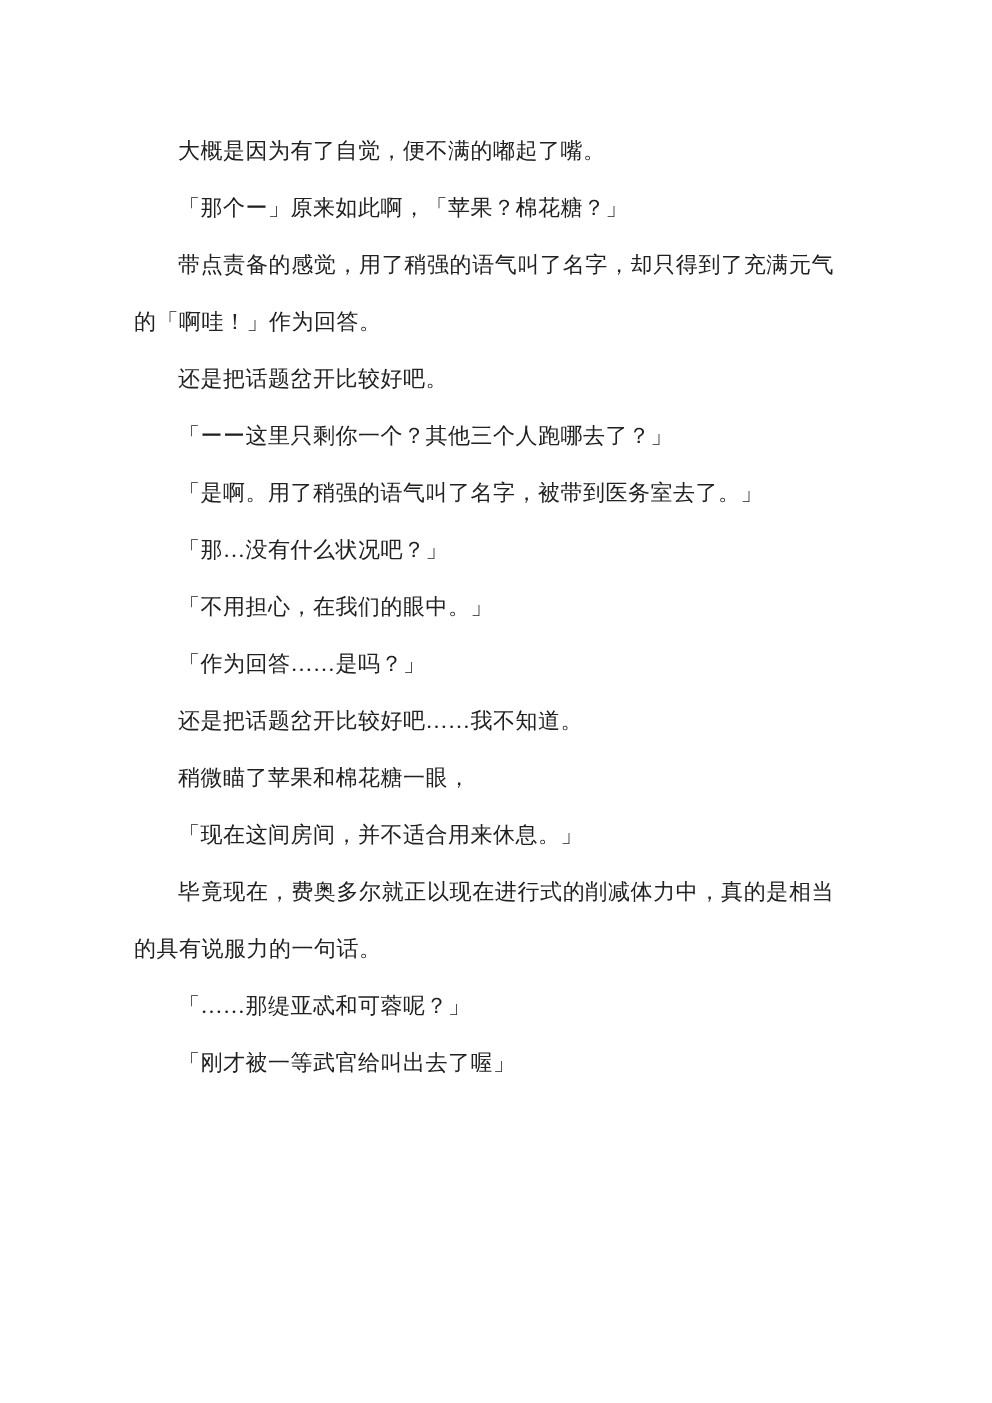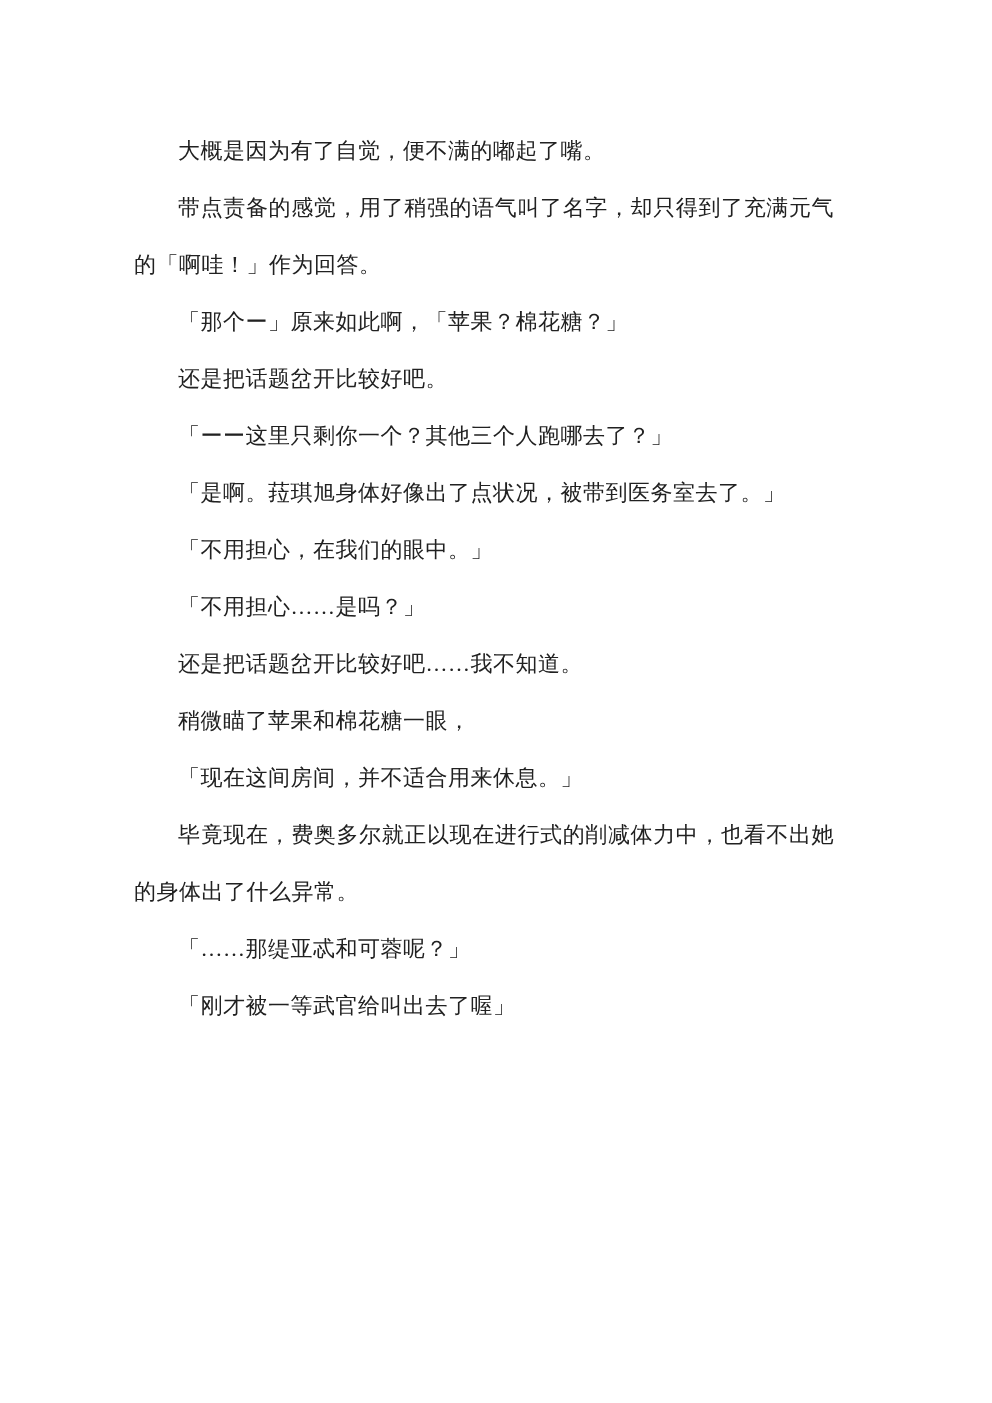--- a/index.html
+++ b/index.html
@@ -31,27 +31,28 @@
     text-indent: 2em;
     letter-spacing: 0.5px;
   }
 </style>
 </head>
 <body>
 
 <div class="page">
   <div class="content">
       <p class="para">大概是因为有了自觉，便不满的嘟起了嘴。</p>
+      <p class="para">「那个ー」原来如此啊，「苹果？棉花糖？」</p>
       <p class="para">带点责备的感觉，用了稍强的语气叫了名字，却只得到了充满元气的「啊哇！」作为回答。</p>
-      <p class="para">「那个ー」原来如此啊，「苹果？棉花糖？」</p>
       <p class="para">还是把话题岔开比较好吧。</p>
       <p class="para">「ーー这里只剩你一个？其他三个人跑哪去了？」</p>
-      <p class="para">「是啊。菈琪旭身体好像出了点状况，被带到医务室去了。」</p>
+      <p class="para">「是啊。用了稍强的语气叫了名字，被带到医务室去了。」</p>
+      <p class="para">「那…没有什么状况吧？」</p>
       <p class="para">「不用担心，在我们的眼中。」</p>
-      <p class="para">「不用担心……是吗？」</p>
+      <p class="para">「作为回答……是吗？」</p>
       <p class="para">还是把话题岔开比较好吧……我不知道。</p>
       <p class="para">稍微瞄了苹果和棉花糖一眼，</p>
       <p class="para">「现在这间房间，并不适合用来休息。」</p>
-      <p class="para">毕竟现在，费奥多尔就正以现在进行式的削减体力中，也看不出她的身体出了什么异常。</p>
+      <p class="para">毕竟现在，费奥多尔就正以现在进行式的削减体力中，真的是相当的具有说服力的一句话。</p>
       <p class="para">「……那缇亚忒和可蓉呢？」</p>
       <p class="para">「刚才被一等武官给叫出去了喔」</p>
     </div>
 </div>
 
 </body></html>

